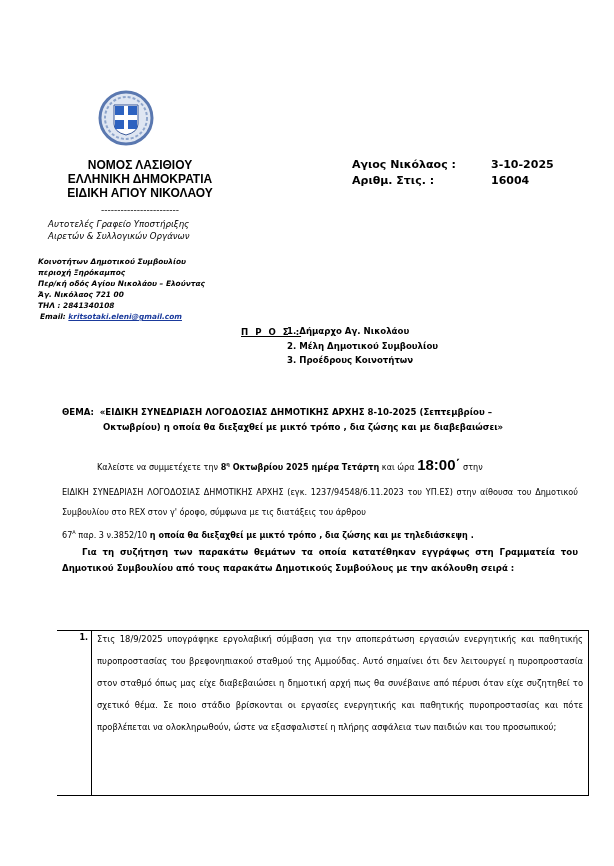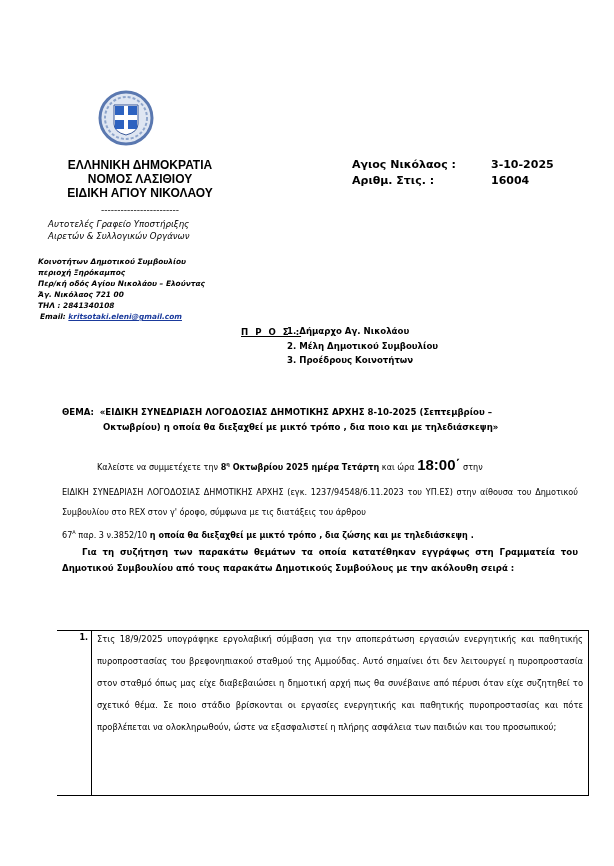--- a/index.html
+++ b/index.html
@@ -32,22 +32,22 @@
     <circle cx="28" cy="28" r="21" fill="none" stroke="#8fa6cc" stroke-width="2" stroke-dasharray="3 2"></circle>
     <path d="M16 15 H40 V34 Q40 42 28 45 Q16 42 16 34 Z" fill="#fff" stroke="#3c5a99" stroke-width="1"></path>
     <rect x="17" y="16" width="9" height="9" fill="#2d62c0"></rect>
     <rect x="30" y="16" width="9" height="9" fill="#2d62c0"></rect>
     <rect x="17" y="30" width="9" height="9" fill="#2d62c0"></rect>
     <rect x="30" y="30" width="9" height="9" fill="#2d62c0"></rect>
   </svg>
 </div>
 
 <div class="abs hdr" style="left:40px; top:158px; width:200px;">
+  <div>ΝΟΜΟΣ ΛΑΣΙΘΙΟΥ</div>
   <div>ΕΛΛΗΝΙΚΗ  ΔΗΜΟΚΡΑΤΙΑ</div>
-  <div>ΝΟΜΟΣ ΛΑΣΙΘΙΟΥ</div>
   <div>ΕΙΔΙΚΗ ΑΓΙΟΥ ΝΙΚΟΛΑΟΥ</div>
 </div>
 <div class="abs" style="left:60px; top:205px; width:160px; text-align:center; font-size:9px;">------------------------</div>
 <div class="abs ital" style="left:48px; top:218px; width:180px;">
   <div>Αυτοτελές Γραφείο Υποστήριξης</div>
   <div>Αιρετών &amp; Συλλογικών Οργάνων</div>
 </div>
 
 <div class="abs right-lbl" style="left:352px; top:158px;">Αγιος Νικόλαος :</div>
 <div class="abs right-lbl" style="left:491px; top:158px;">3-10-2025</div>
@@ -68,21 +68,21 @@
 
 <div class="abs pros-lbl" style="left:216px; top:327px;">Π Ρ Ο Σ :</div>
 <div class="abs pros-item" style="left:287px; top:324px;">
   <div>1. Δήμαρχο Αγ. Νικολάου</div>
   <div>2. Μέλη Δημοτικού Συμβουλίου</div>
   <div>3. Προέδρους Κοινοτήτων</div>
 </div>
 
 <div class="abs subj" style="left:62px; top:405px; width:520px;">
   <div><span>ΘΕΜΑ:</span>&nbsp;&nbsp;<span>«ΕΙΔΙΚΗ ΣΥΝΕΔΡΙΑΣΗ ΛΟΓΟΔΟΣΙΑΣ ΔΗΜΟΤΙΚΗΣ ΑΡΧΗΣ 8-10-2025 (Σεπτεμβρίου –</span></div>
-  <div style="padding-left:41px;">Οκτωβρίου) η οποία θα διεξαχθεί  με μικτό τρόπο , δια ποιο και με τηλεδιάσκεψη»</div>
+  <div style="padding-left:41px;">Οκτωβρίου) η οποία θα διεξαχθεί  με μικτό τρόπο , δια ζώσης και με διαβεβαιώσει»</div>
 </div>
 
 <div class="abs body-t" style="left:97px; top:454px; width:480px; white-space:nowrap;">
   <span>Καλείστε να συμμετέχετε την </span><span class="b">8</span><sup style="font-size:5px;" class="b">η</sup><span class="b"> Οκτωβρίου 2025 ημέρα Τετάρτη</span><span> και ώρα </span><span class="big">18:00΄</span><span> στην</span>
 </div>
 <div class="abs body-t" style="left:62px; top:482px; width:516px;">
   <div>ΕΙΔΙΚΗ ΣΥΝΕΔΡΙΑΣΗ ΛΟΓΟΔΟΣΙΑΣ ΔΗΜΟΤΙΚΗΣ ΑΡΧΗΣ (εγκ. 1237/94548/6.11.2023 του ΥΠ.ΕΣ) στην αίθουσα του Δημοτικού Συμβουλίου στο REX στον γ' όροφο, σύμφωνα με τις διατάξεις του άρθρου</div>
   <div><span>67</span><sup style="font-size:5px;">Α</sup><span> παρ. 3 ν.3852/10 </span><span class="b">η οποία θα διεξαχθεί  με μικτό τρόπο , δια ζώσης και με τηλεδιάσκεψη .</span></div>
 </div>
 

